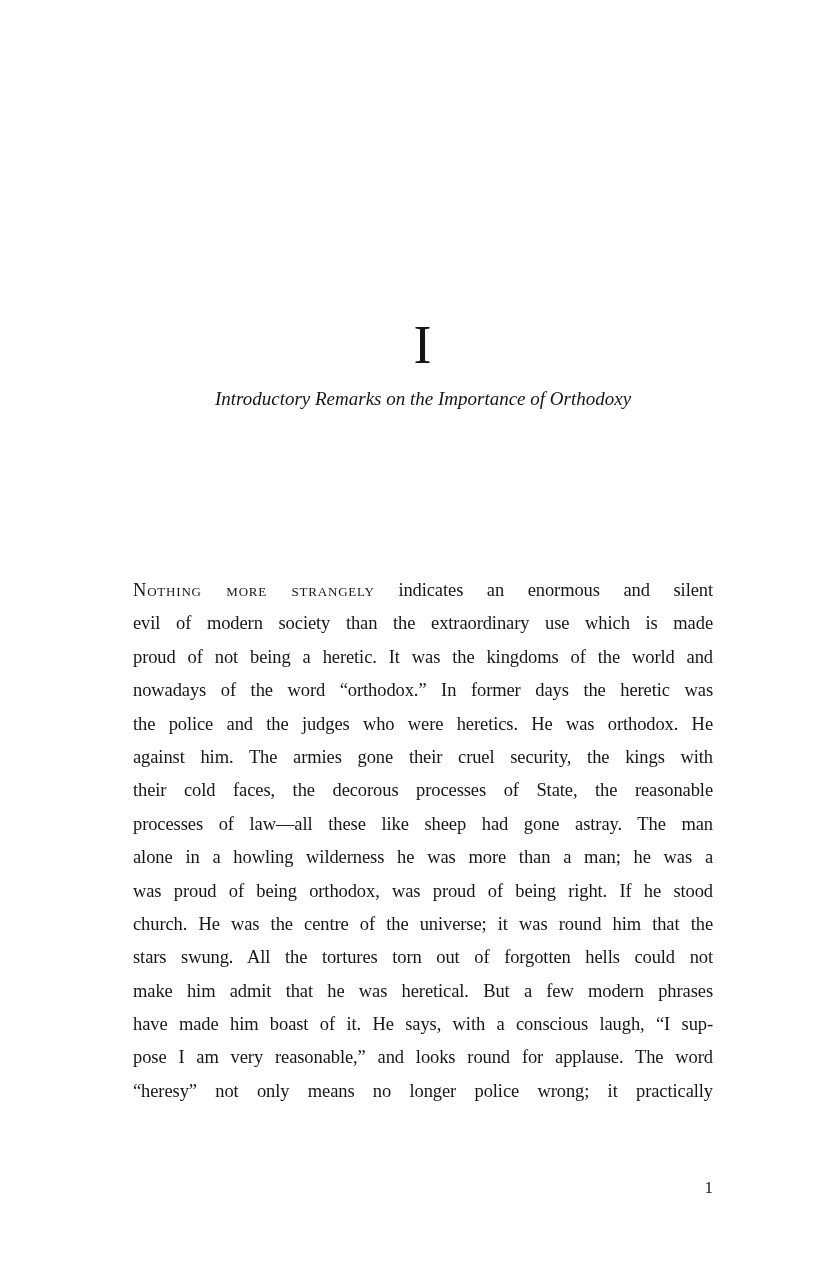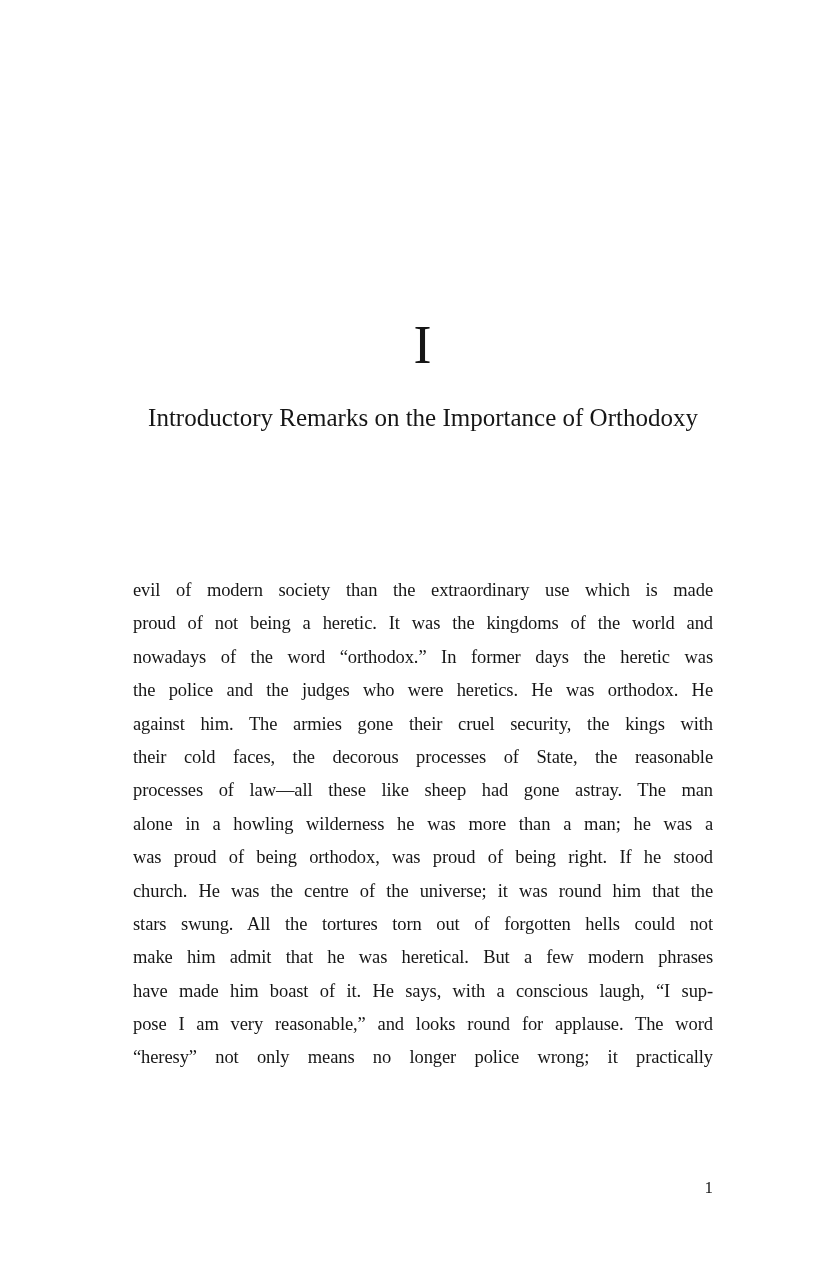--- a/index.html
+++ b/index.html
@@ -21,26 +21,27 @@
     top: 318px;
     left: 133px;
     width: 580px;
     text-align: center;
     font-size: 54px;
     line-height: 1;
     letter-spacing: 1px;
   }
   .chapter-title {
     position: absolute;
-    top: 403px;
+    top: 388px;
     left: 133px;
     width: 580px;
     display: flex;
     justify-content: center;
-    font-size: 25px;
+    font-style: italic;
+    font-size: 19px;
     line-height: 1.2;
     white-space: nowrap;
   }
   .body-text {
     position: absolute;
     top: 574px;
     left: 133px;
     width: 580px;
     font-size: 18.5px;
     line-height: 33.4px;
@@ -69,20 +70,24 @@
 </head>
 <body>
 
 <div class="page">
 
   <div class="chapter-number">I</div>
 
   <div class="chapter-title">Introductory Remarks on the Importance of Orthodoxy</div>
 
   <div class="body-text">
+    <div class="line">
+      <span class="smallcaps">Nothing more strangely</span>
+      <span>indicates an enormous and silent</span>
+    </div>
     <div>
         <div class="line">evil of modern society than the extraordinary use which is made</div>
         <div class="line">proud of not being a heretic. It was the kingdoms of the world and</div>
         <div class="line">nowadays of the word “orthodox.” In former days the heretic was</div>
         <div class="line">the police and the judges who were heretics. He was orthodox. He</div>
         <div class="line">against him. The armies gone their cruel security, the kings with</div>
         <div class="line">their cold faces, the decorous processes of State, the reasonable</div>
         <div class="line">processes of law—all these like sheep had gone astray. The man</div>
         <div class="line">alone in a howling wilderness he was more than a man; he was a</div>
         <div class="line">was proud of being orthodox, was proud of being right. If he stood</div>

